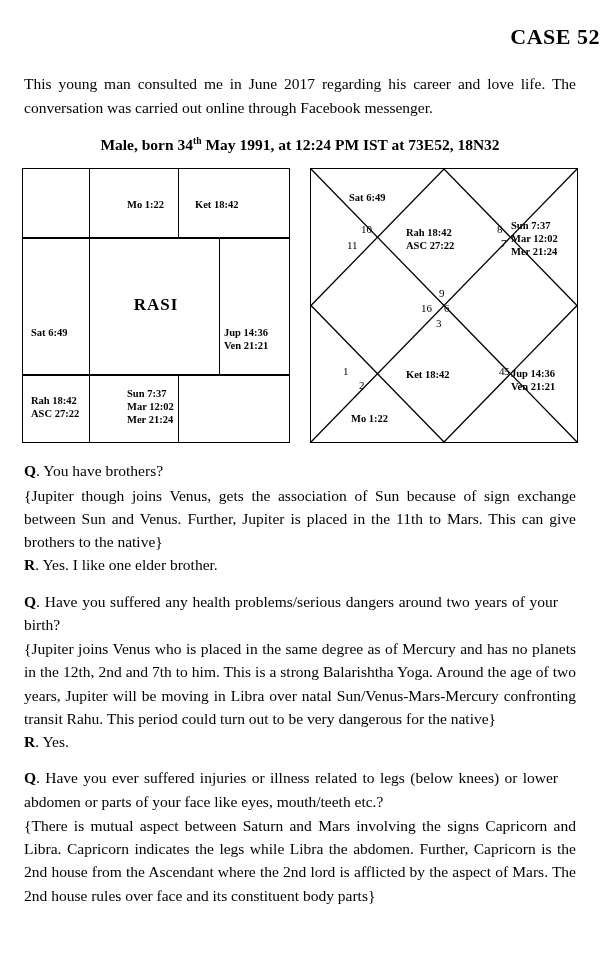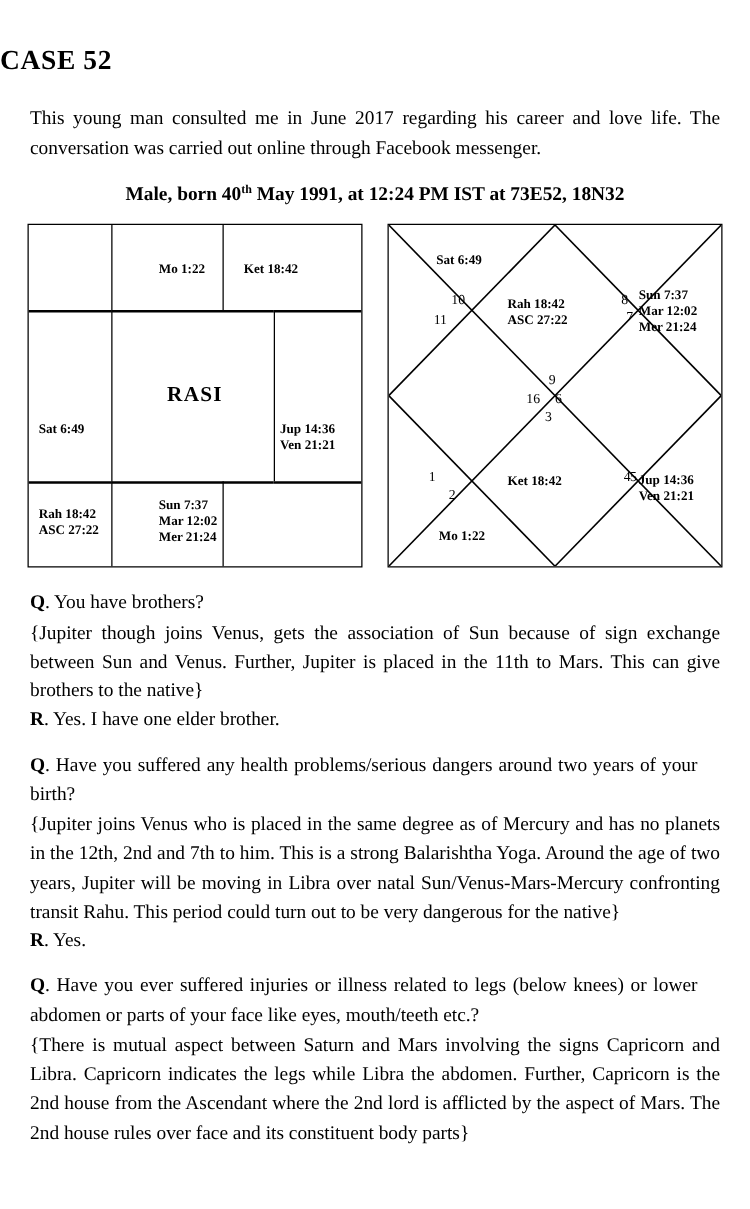--- a/index.html
+++ b/index.html
@@ -16,25 +16,25 @@
     overflow: hidden;
   }
   .page {
     width: 600px;
     height: 967px;
     position: relative;
     padding: 0;
     box-sizing: border-box;
   }
   .title {
-    text-align: left;
+    text-align: right;
     font-size: 22px;
     font-weight: bold;
     letter-spacing: 0.5px;
-    margin: 35px 0 0 0;
+    margin: 24px 0 0 0;
     font-family: "Liberation Serif", "DejaVu Serif", serif;
   }
   .intro {
     margin: 22px 24px 0 24px;
     font-size: 15.5px;
     line-height: 1.52;
     text-align: justify;
   }
   .birthline {
     margin: 16px 24px 0 24px;
@@ -126,21 +126,21 @@
 </head>
 <body>
 
 <div class="page">
 
   <div class="title">CASE 52</div>
 
   <div class="intro">This young man consulted me in June 2017 regarding his career and love life. The conversation was carried out online through Facebook messenger.</div>
 
   <div class="birthline">
-    <span>Male, born 40</span><sup>th</sup><span> May 1991, at 12:24 PM IST at 73E52, 18N32</span>
+    <span>Male, born 34</span><sup>th</sup><span> May 1991, at 12:24 PM IST at 73E52, 18N32</span>
   </div>
 
   <div class="charts">
 
     <div class="rasi">
 
       <div class="vline" style="left:66px;  top:0;   height:68px;"></div>
       <div class="vline" style="left:155px; top:0;   height:68px;"></div>
       <div class="vline" style="left:66px;  top:205px; height:68px;"></div>
       <div class="vline" style="left:155px; top:205px; height:68px;"></div>
@@ -204,21 +204,21 @@
       <div class="nnum" style="left:193px; top:196px;">5</div>
     </div>
 
   </div>
 
   <div class="qa">
 
     <div class="block">
       <p class="q"><span class="lab">Q</span><span>. You have brothers?</span></p>
       <p class="note">{Jupiter though joins Venus, gets the association of Sun because of sign exchange between Sun and Venus. Further, Jupiter is placed in the 11th to Mars. This can give brothers to the native}</p>
-      <p class="r"><span class="lab">R</span><span>. Yes. I have one elder brother.</span></p>
+      <p class="r"><span class="lab">R</span><span>. Yes. I like one elder brother.</span></p>
     </div>
 
     <div class="block">
       <p class="q"><span class="lab">Q</span><span>. Have you suffered any health problems/serious dangers around two years of your birth?</span></p>
       <p class="note">{Jupiter joins Venus who is placed in the same degree as of Mercury and has no planets in the 12th, 2nd and 7th to him. This is a strong Balarishtha Yoga. Around the age of two years, Jupiter will be moving in Libra over natal Sun/Venus-Mars-Mercury confronting transit Rahu. This period could turn out to be very dangerous for the native}</p>
       <p class="r"><span class="lab">R</span><span>. Yes.</span></p>
     </div>
 
     <div class="block">
       <p class="q"><span class="lab">Q</span><span>. Have you ever suffered injuries or illness related to legs (below knees) or lower abdomen or parts of your face like eyes, mouth/teeth etc.?</span></p>

